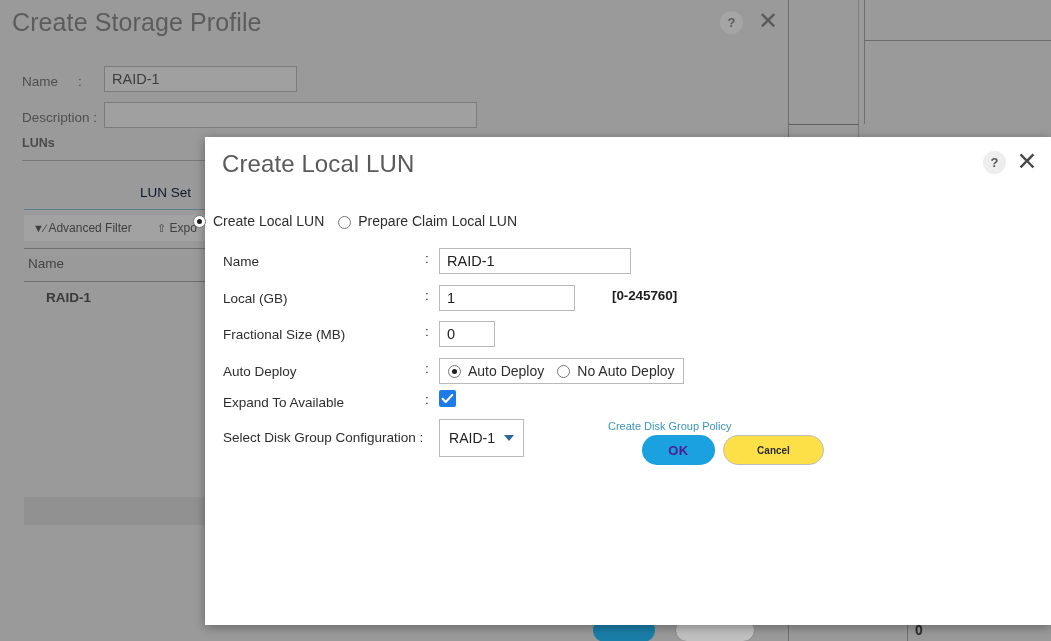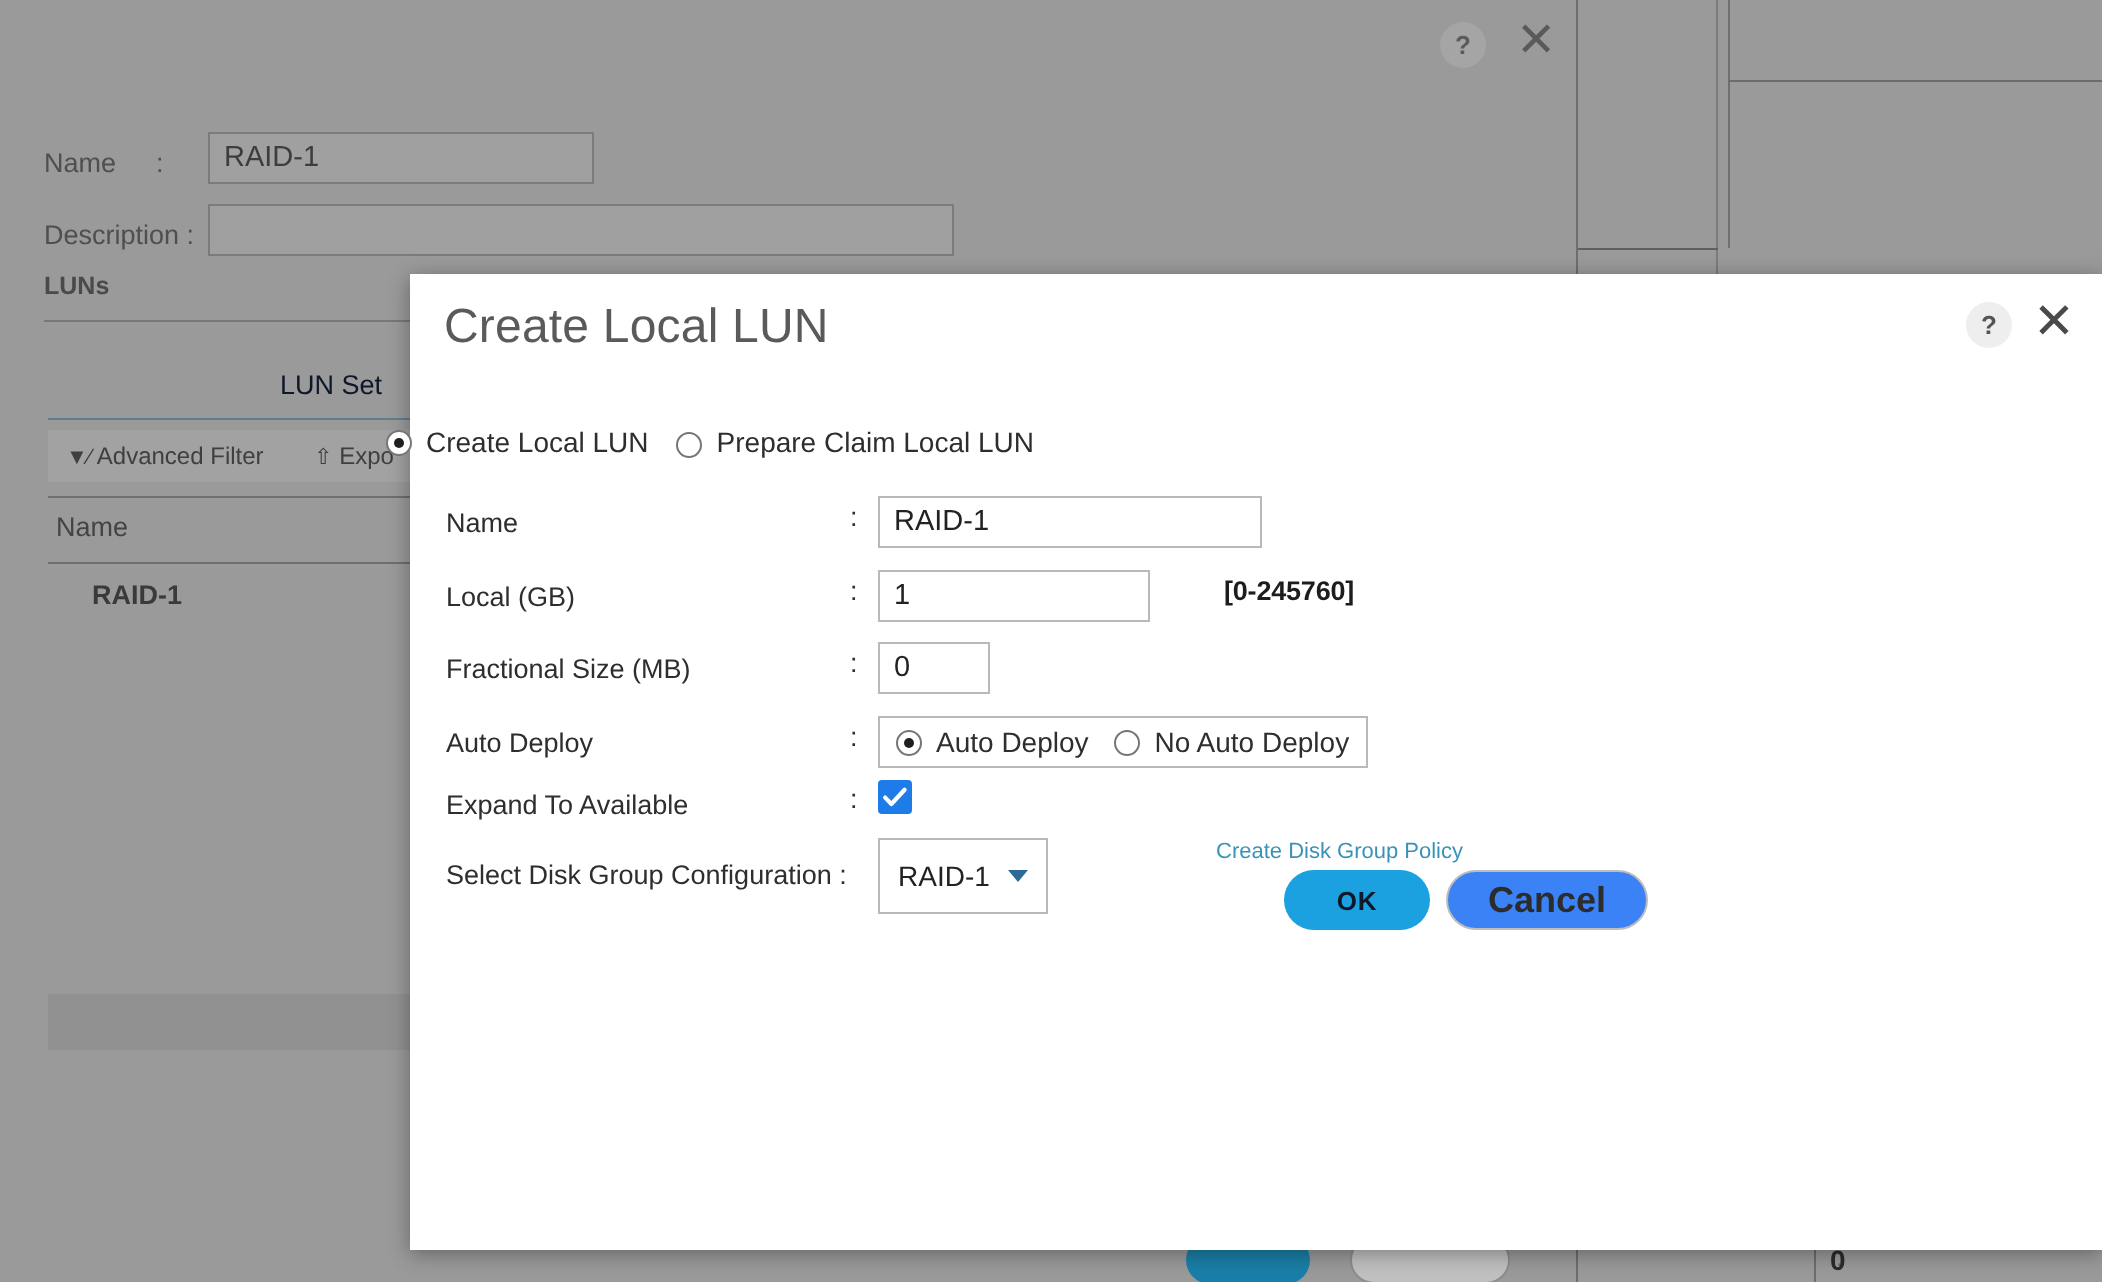--- a/index.html
+++ b/index.html
@@ -485,55 +485,56 @@
 
   
   #ok-btn {
     position: absolute;
     left: 642px;
     top: 435px;
     width: 73px;
     height: 30px;
     border-radius: 15px;
     background: #1ba0e0;
-    color: #0f172a;
+    color: #4c1d95;
     font-size: 13px;
     font-weight: bold;
     display: flex;
     align-items: center;
     justify-content: center;
     letter-spacing: 0.4px;
   }
   #cancel-btn {
     position: absolute;
     left: 723px;
     top: 435px;
     width: 101px;
     height: 30px;
     border-radius: 15px;
-    background: #3b82f6;
+    background: #fde047;
     border: 1px solid #bdbdbd;
     box-sizing: border-box;
     color: #2c2c2c;
-    font-size: 18px;
+    font-size: 10px;
     font-weight: bold;
     display: flex;
     align-items: center;
     justify-content: center;
   }
 
   .filter-glyph { font-size: 11px; }
 </style>
 </head>
 <body>
 
 <div id="bg-layer">
 
   <div id="bg-dialog">
 
+    <div id="bg-title">Create Storage Profile</div>
 
     <div id="bg-help">?</div>
     <div id="bg-close">✕</div>
 
     <div class="bg-row-label" style="left:22px; top:74px;">Name</div>
     <div class="bg-row-label" style="left:78px; top:74px;">:</div>
     <div class="bg-field" style="left:104px; top:66px; width:193px; height:26px;">
       <div class="bg-field-text">RAID-1</div>
     </div>
 

